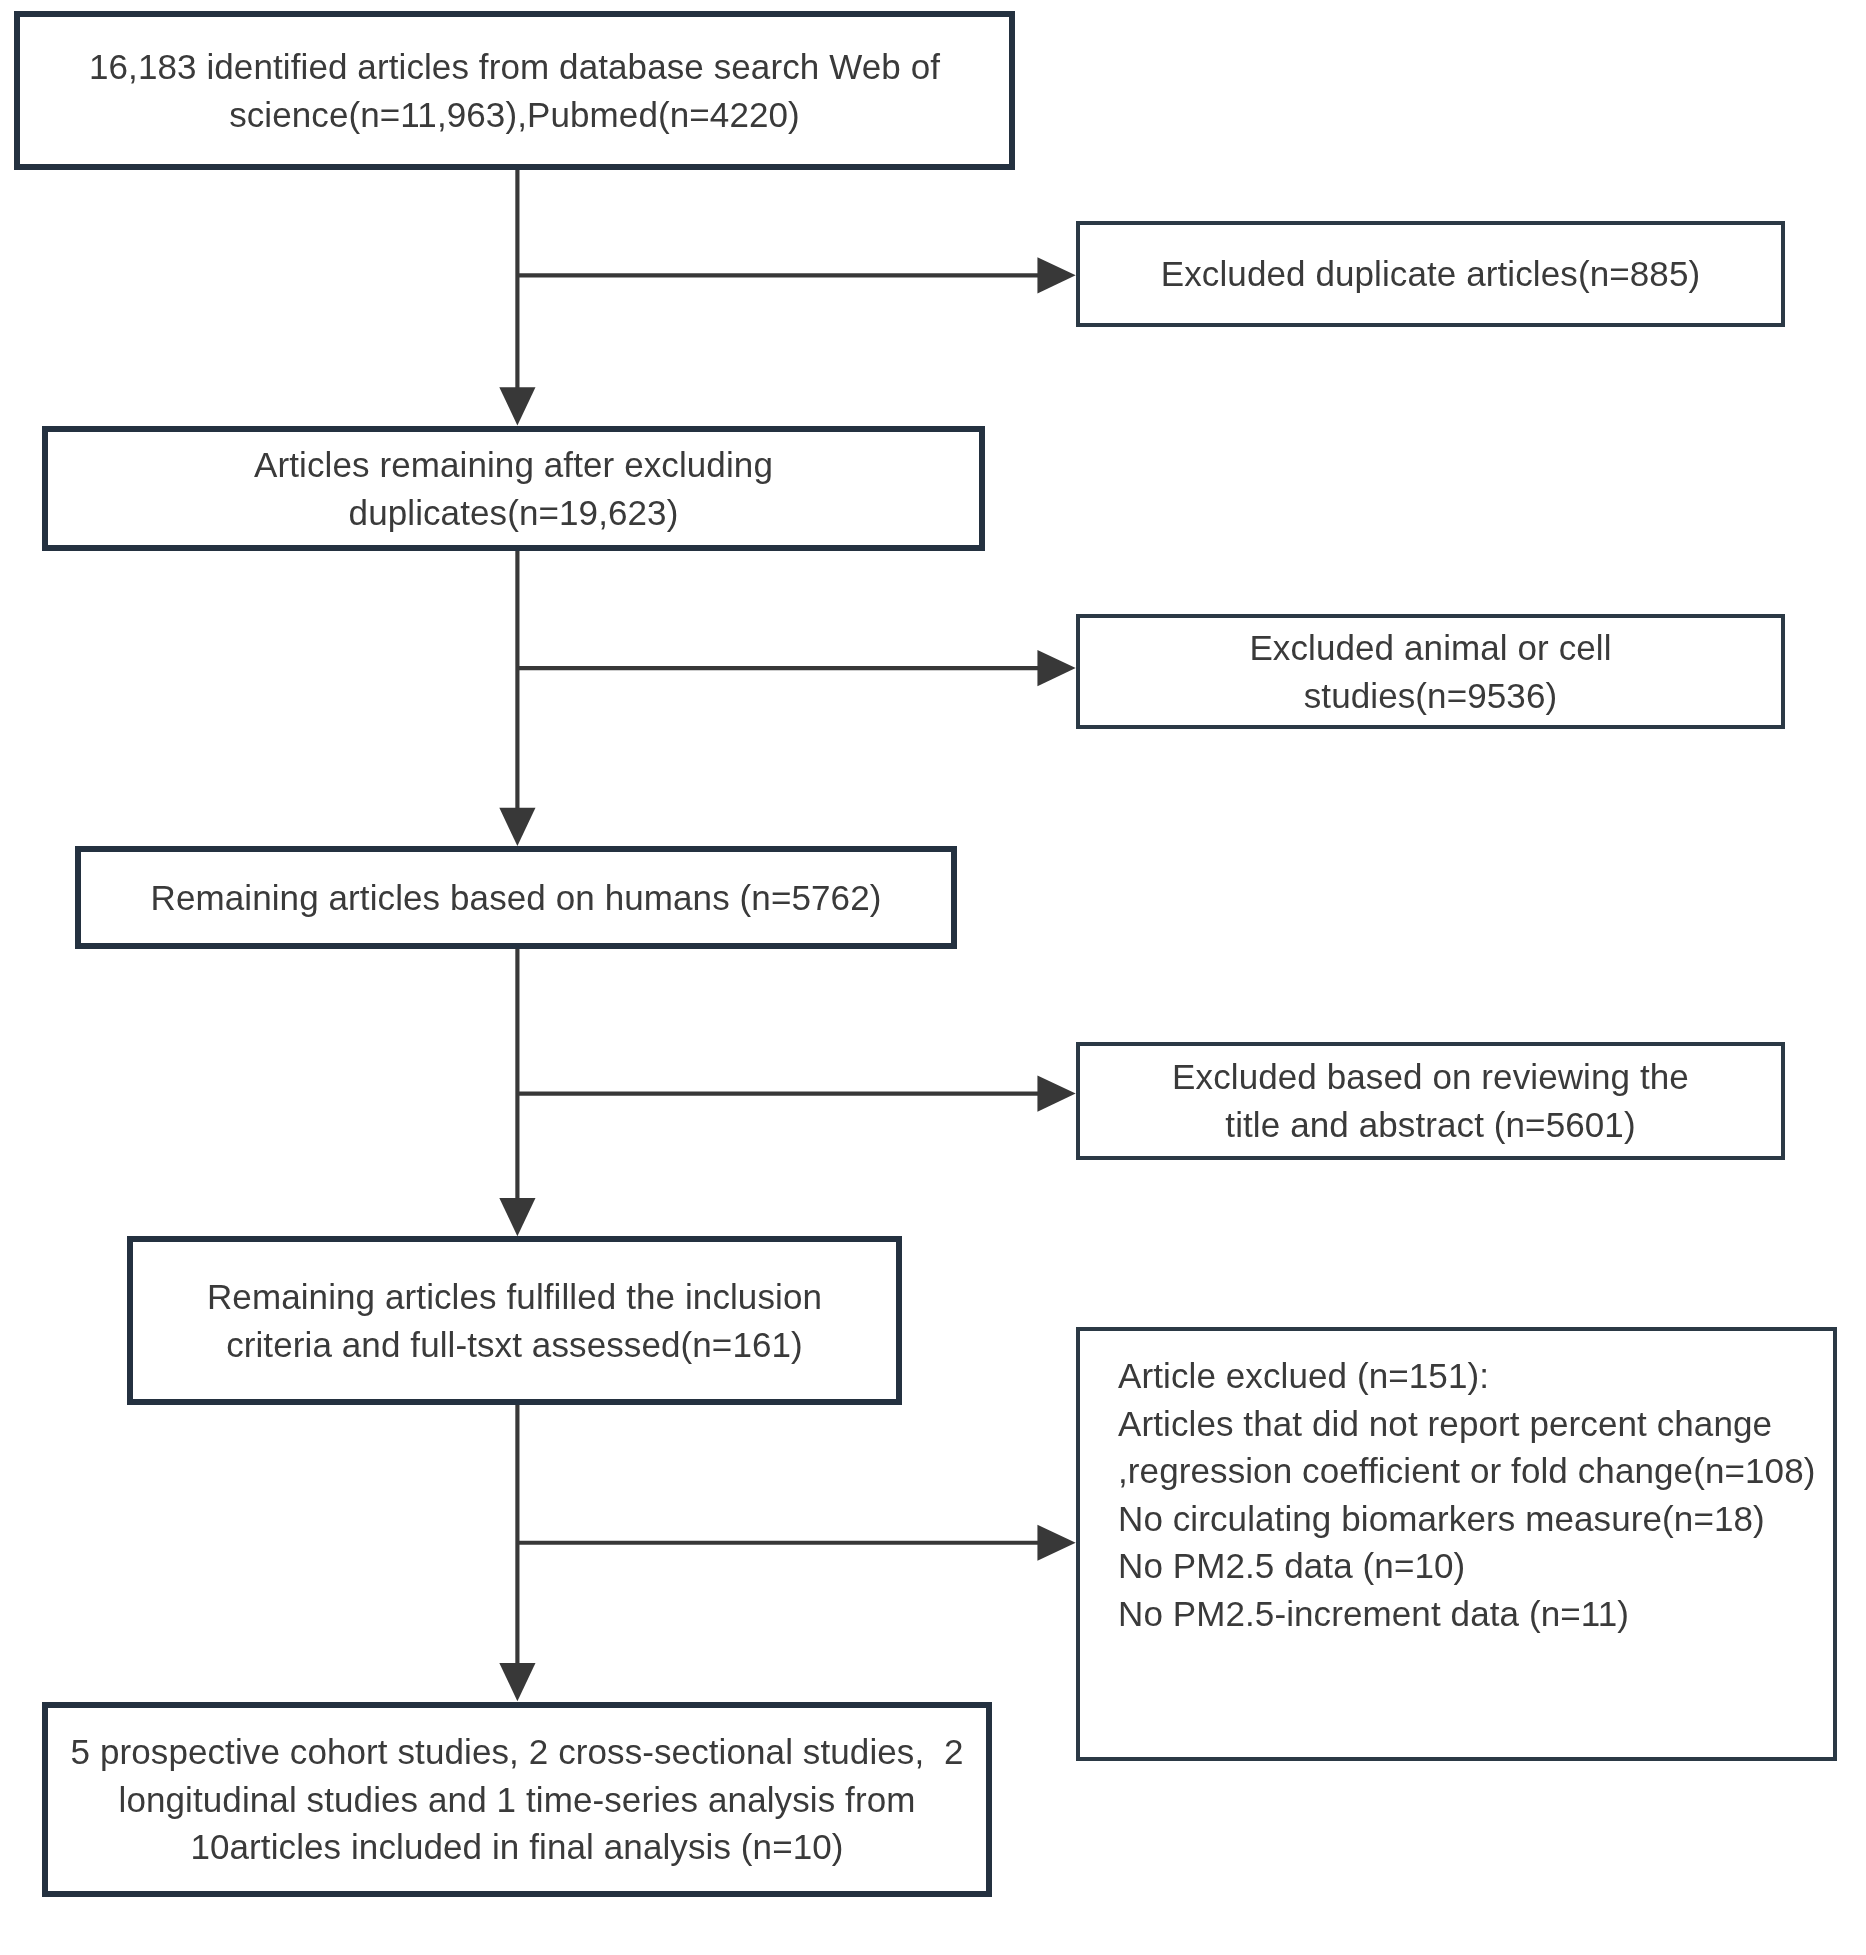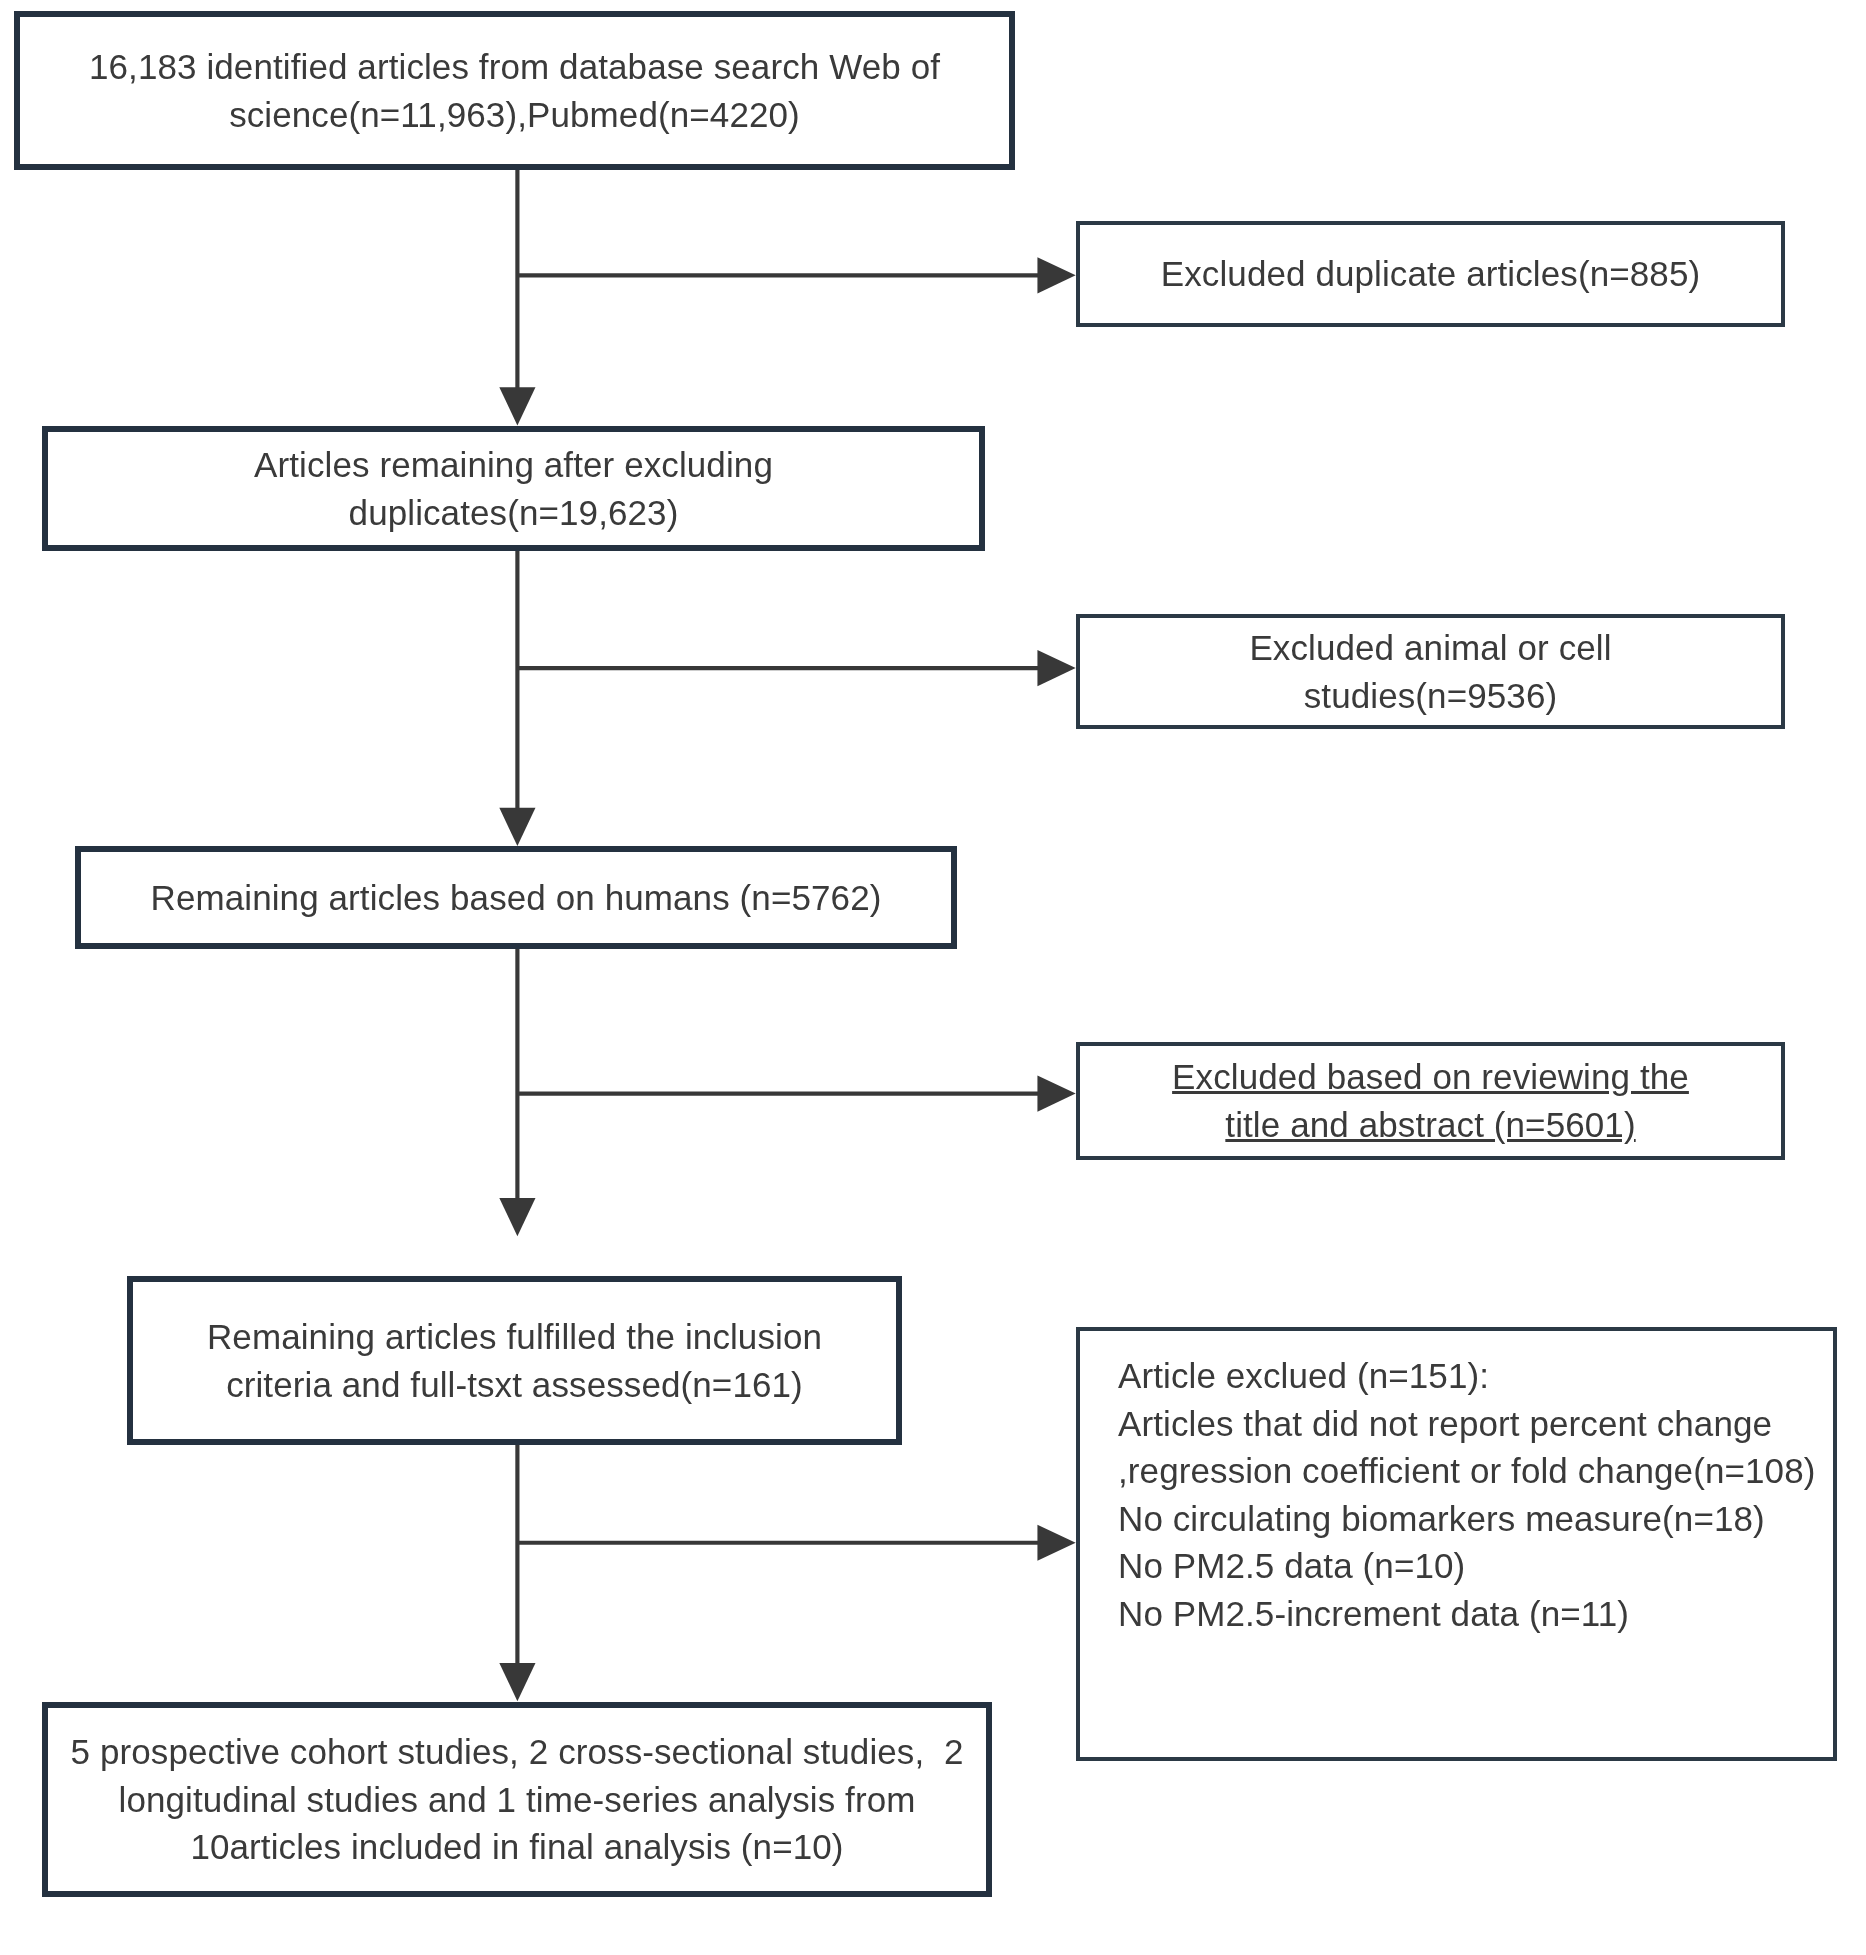--- a/index.html
+++ b/index.html
@@ -37,22 +37,22 @@
     letter-spacing: 0.1px;
   }
   .box.main { border: 6.3px solid #243140; }
   .box.side { border: 4.2px solid #2b3945; }
 
   .box-identified        { left: 14px;   top: 11px;   width: 1001px; height: 159px; padding: 8px 28px; }
   .box-excl-duplicates   { left: 1076px; top: 221px;  width: 709px; height: 106px; padding: 0 14px; }
   .box-after-duplicates  { left: 42px;   top: 426px;  width: 943px; height: 125px; padding: 0 125px; }
   .box-excl-animal       { left: 1076px; top: 614px;  width: 709px; height: 115px; padding: 12px 97px; }
   .box-humans            { left: 75px;  top: 846px; width: 882px; height: 103px; padding: 0 14px; }
-  .box-excl-title        { left: 1076px; top: 1042px; width: 709px; height: 118px; padding: 16px 66px; text-decoration: underline; }
-  .box-fulltext          { left: 127px;  top: 1236px; width: 775px; height: 169px; padding: 0 21px; margin-top: 40px; }
+  .box-excl-title        { left: 1076px; top: 1042px; width: 709px; height: 118px; padding: 16px 66px; }
+  .box-fulltext          { left: 127px;  top: 1236px; width: 775px; height: 169px; padding: 0 21px; }
   .box-excl-fulltext {
     left: 1076px; top: 1327px; width: 761px; height: 434px;
     border: 3.5px solid #2b3945;
     padding: 21px 17.4px 21px 38px;
     flex-direction: column;
     align-items: flex-start;
     justify-content: flex-start;
     text-align: left;
   }
   .box-excl-fulltext .excl-line { width: 100%; }

